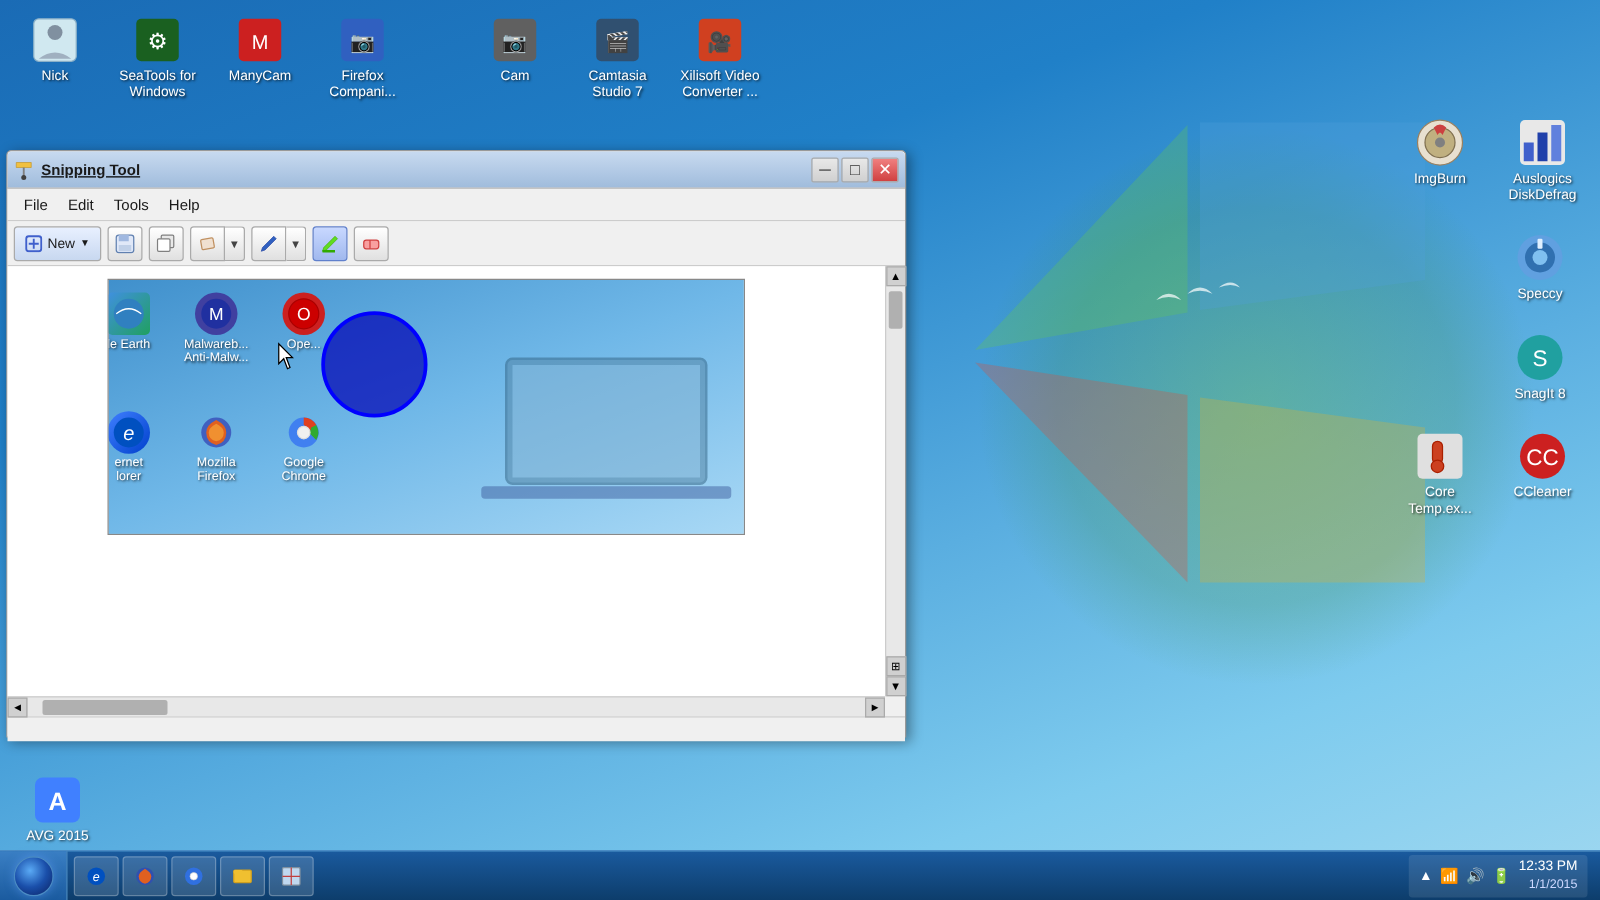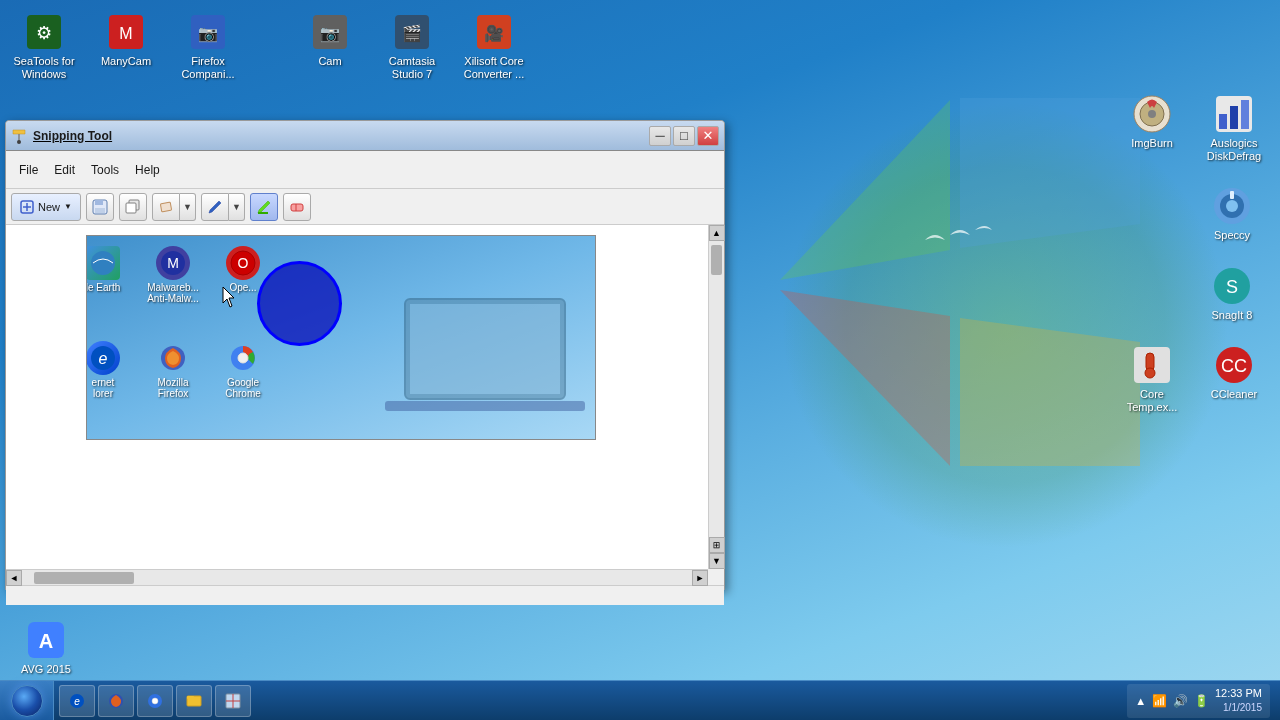--- a/index.html
+++ b/index.html
@@ -239,21 +239,21 @@
       border-radius: 2px;
       font-size: 13px;
       color: #333;
       background: linear-gradient(to bottom, #e8e8e8, #d0d0d0);
       border: 1px solid #aaa;
     }
     .title-btn.close { background: linear-gradient(to bottom, #f08080, #d04040); color: white; }
 
     
     .menubar {
-      height: 38px;
+      height: 26px;
       background: #f0f0f0;
       display: flex;
       align-items: center;
       border-bottom: 1px solid #ccc;
       padding: 0 5px;
     }
 
     .menu-item {
       padding: 2px 8px;
       font-size: 12px;
@@ -484,20 +484,30 @@
   <svg style="position:absolute;top:220px;right:280px;opacity:0.7;" width="80" height="40" viewBox="0 0 80 40">
     <path d="M5,20 Q15,10 25,20 Q15,15 5,20Z" fill="white"></path>
     <path d="M30,15 Q40,5 50,15 Q40,10 30,15Z" fill="white"></path>
     <path d="M55,10 Q65,2 72,10 Q65,6 55,10Z" fill="white"></path>
   </svg>
 
   <div class="desktop-icons-top">
     <div class="desktop-icon">
       <div class="icon-img">
         <svg width="38" height="38" viewBox="0 0 38 38">
+          <rect x="2" y="2" width="34" height="34" rx="4" fill="#d0e8f0" stroke="#8ab0c8" stroke-width="1"></rect>
+          <circle cx="19" cy="13" r="6" fill="#8090a0"></circle>
+          <path d="M6,34 Q19,24 32,34" fill="#a0b0c0"></path>
+        </svg>
+      </div>
+      <div class="icon-label">Nick</div>
+    </div>
+    <div class="desktop-icon">
+      <div class="icon-img">
+        <svg width="38" height="38" viewBox="0 0 38 38">
           <rect x="2" y="2" width="34" height="34" rx="4" fill="#1a6020"></rect>
           <text x="19" y="26" font-size="18" text-anchor="middle" fill="white">⚙</text>
         </svg>
       </div>
       <div class="icon-label">SeaTools for Windows</div>
     </div>
     <div class="desktop-icon">
       <div class="icon-img">
         <svg width="38" height="38" viewBox="0 0 38 38">
           <rect x="2" y="2" width="34" height="34" rx="4" fill="#cc2020"></rect>
@@ -535,21 +545,21 @@
       </div>
       <div class="icon-label">Camtasia Studio 7</div>
     </div>
     <div class="desktop-icon">
       <div class="icon-img">
         <svg width="38" height="38" viewBox="0 0 38 38">
           <rect x="2" y="2" width="34" height="34" rx="4" fill="#d04020"></rect>
           <text x="19" y="26" font-size="16" text-anchor="middle" fill="white">🎥</text>
         </svg>
       </div>
-      <div class="icon-label">Xilisoft Core Converter ...</div>
+      <div class="icon-label">Xilisoft Video Converter ...</div>
     </div>
   </div>
 
   <div class="desktop-icons-right">
     <div style="display:flex; gap:10px;">
       <div class="desktop-icon">
         <div class="icon-img">
           <svg width="40" height="40" viewBox="0 0 40 40">
             <circle cx="20" cy="20" r="18" fill="#e8e0d0" stroke="#998060" stroke-width="1"></circle>
             <circle cx="20" cy="20" r="12" fill="#c0b080" stroke="#807050" stroke-width="1"></circle>

